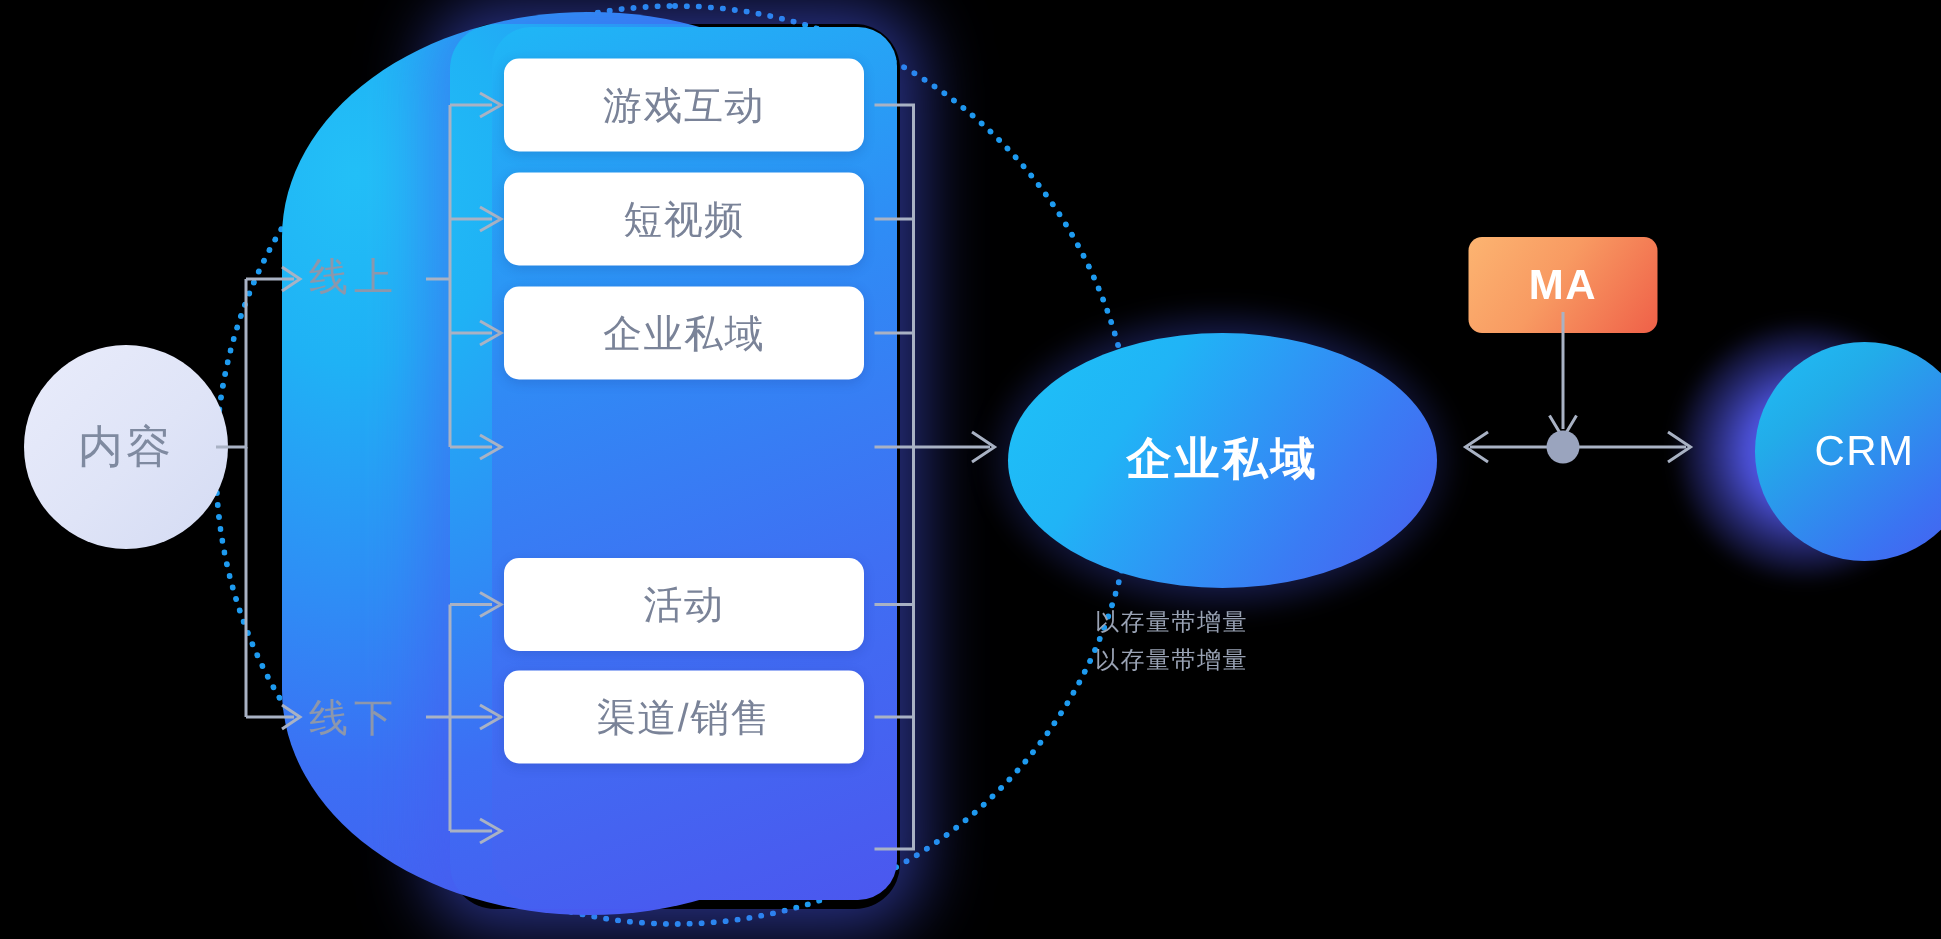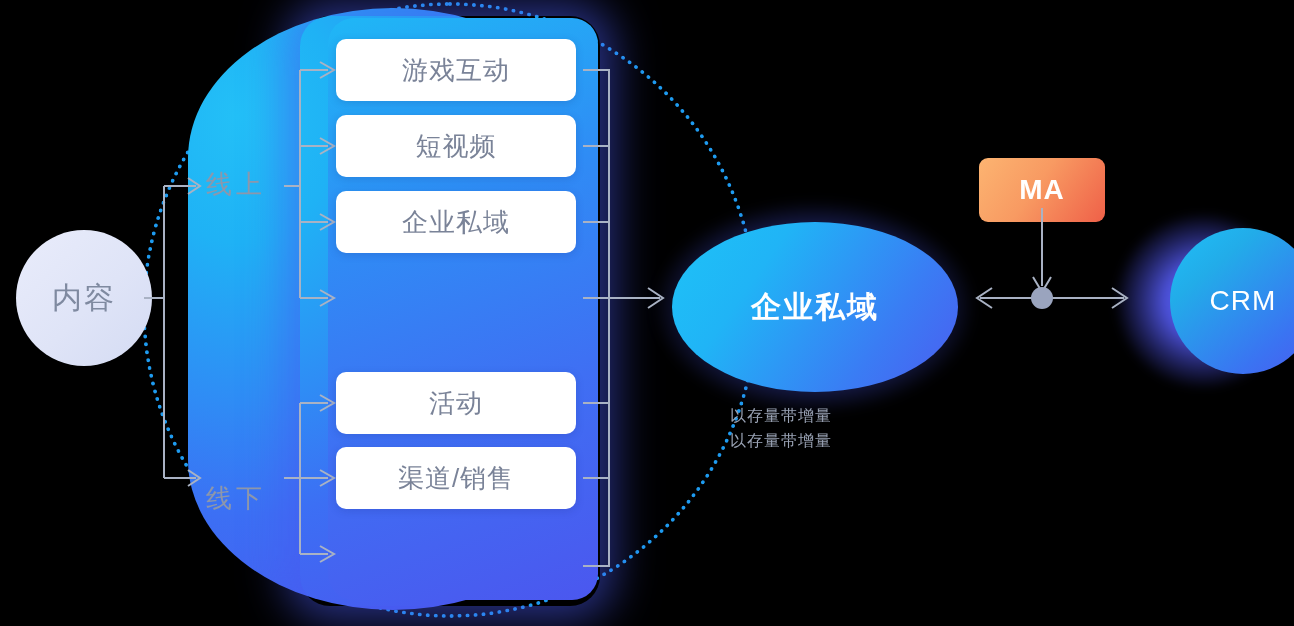--- a/index.html
+++ b/index.html
@@ -86,21 +86,21 @@
   
   .group-label {
     position: absolute;
     color: #8d97ab;
     font-size: 26px;
     letter-spacing: 4px;
     z-index: 7;
     white-space: nowrap;
   }
   #label-online  { left: 206px; top: 167px; }
-  #label-offline { left: 206px; top: 481px; }
+  #label-offline { left: 206px; top: 461px; }
 
   
   #pool-glow {
     position: absolute;
     left: 652px; top: 200px;
     width: 324px; height: 214px;
     border-radius: 50%;
     background: radial-gradient(closest-side, rgba(80,96,245,0.85) 0%, rgba(74,88,240,0.45) 62%, rgba(60,74,230,0.0) 100%);
     filter: blur(6px);
   }

